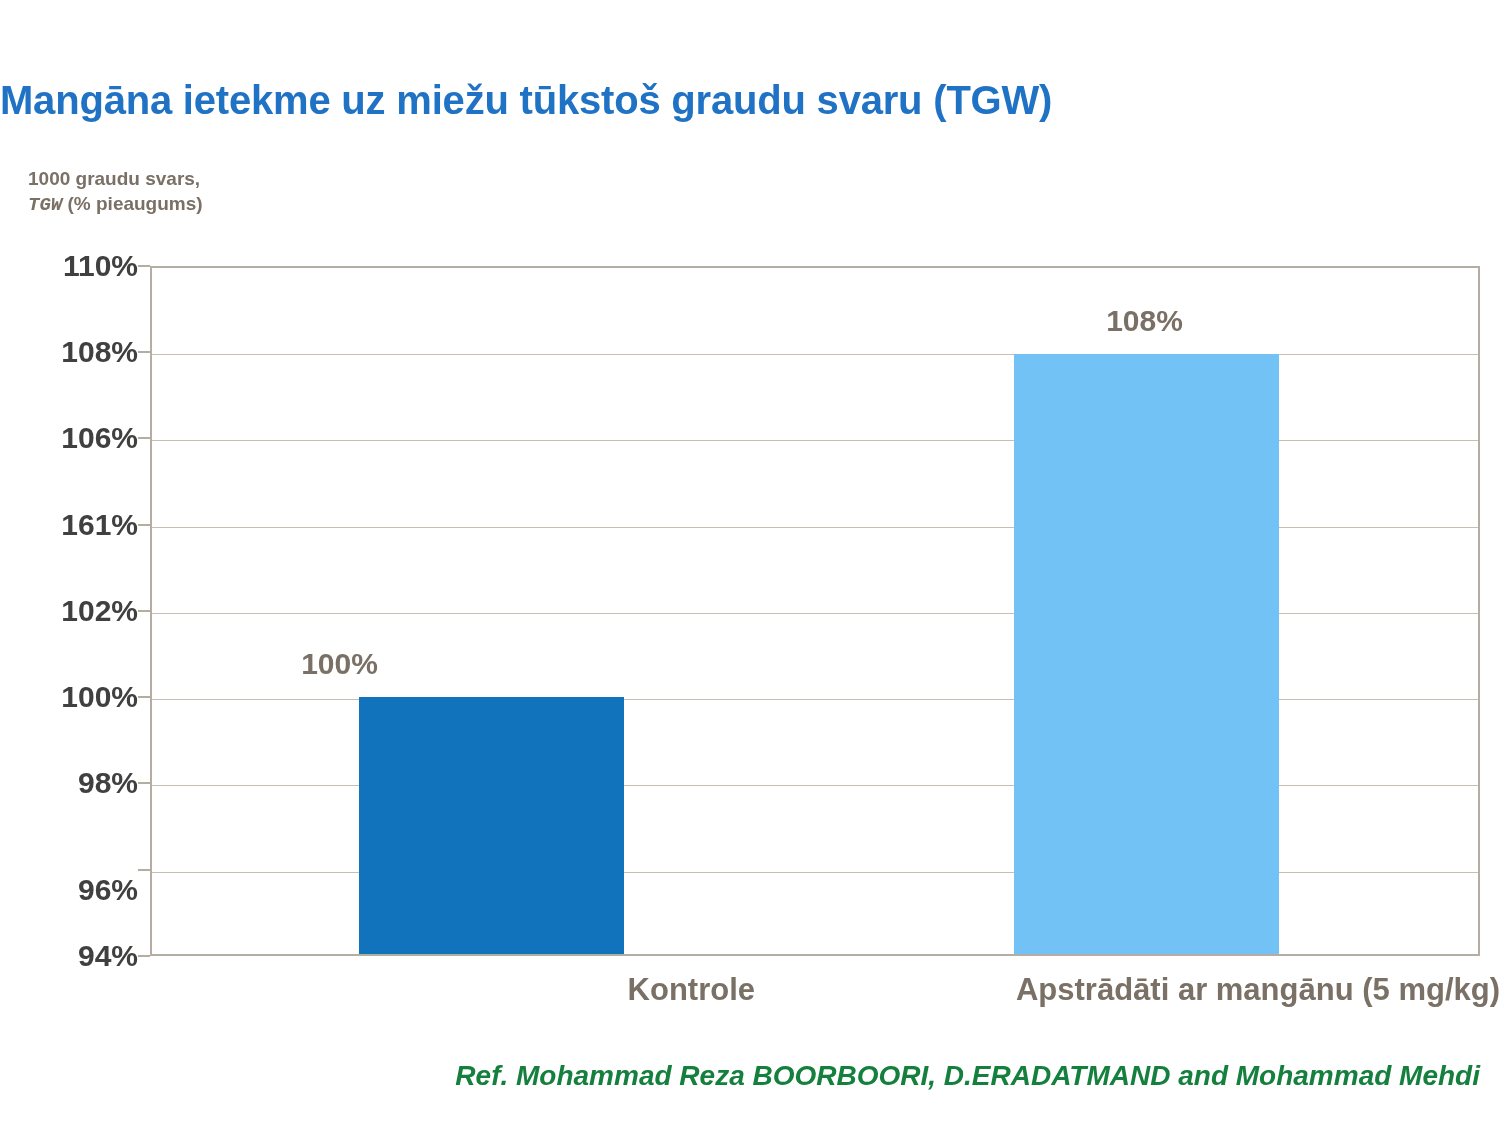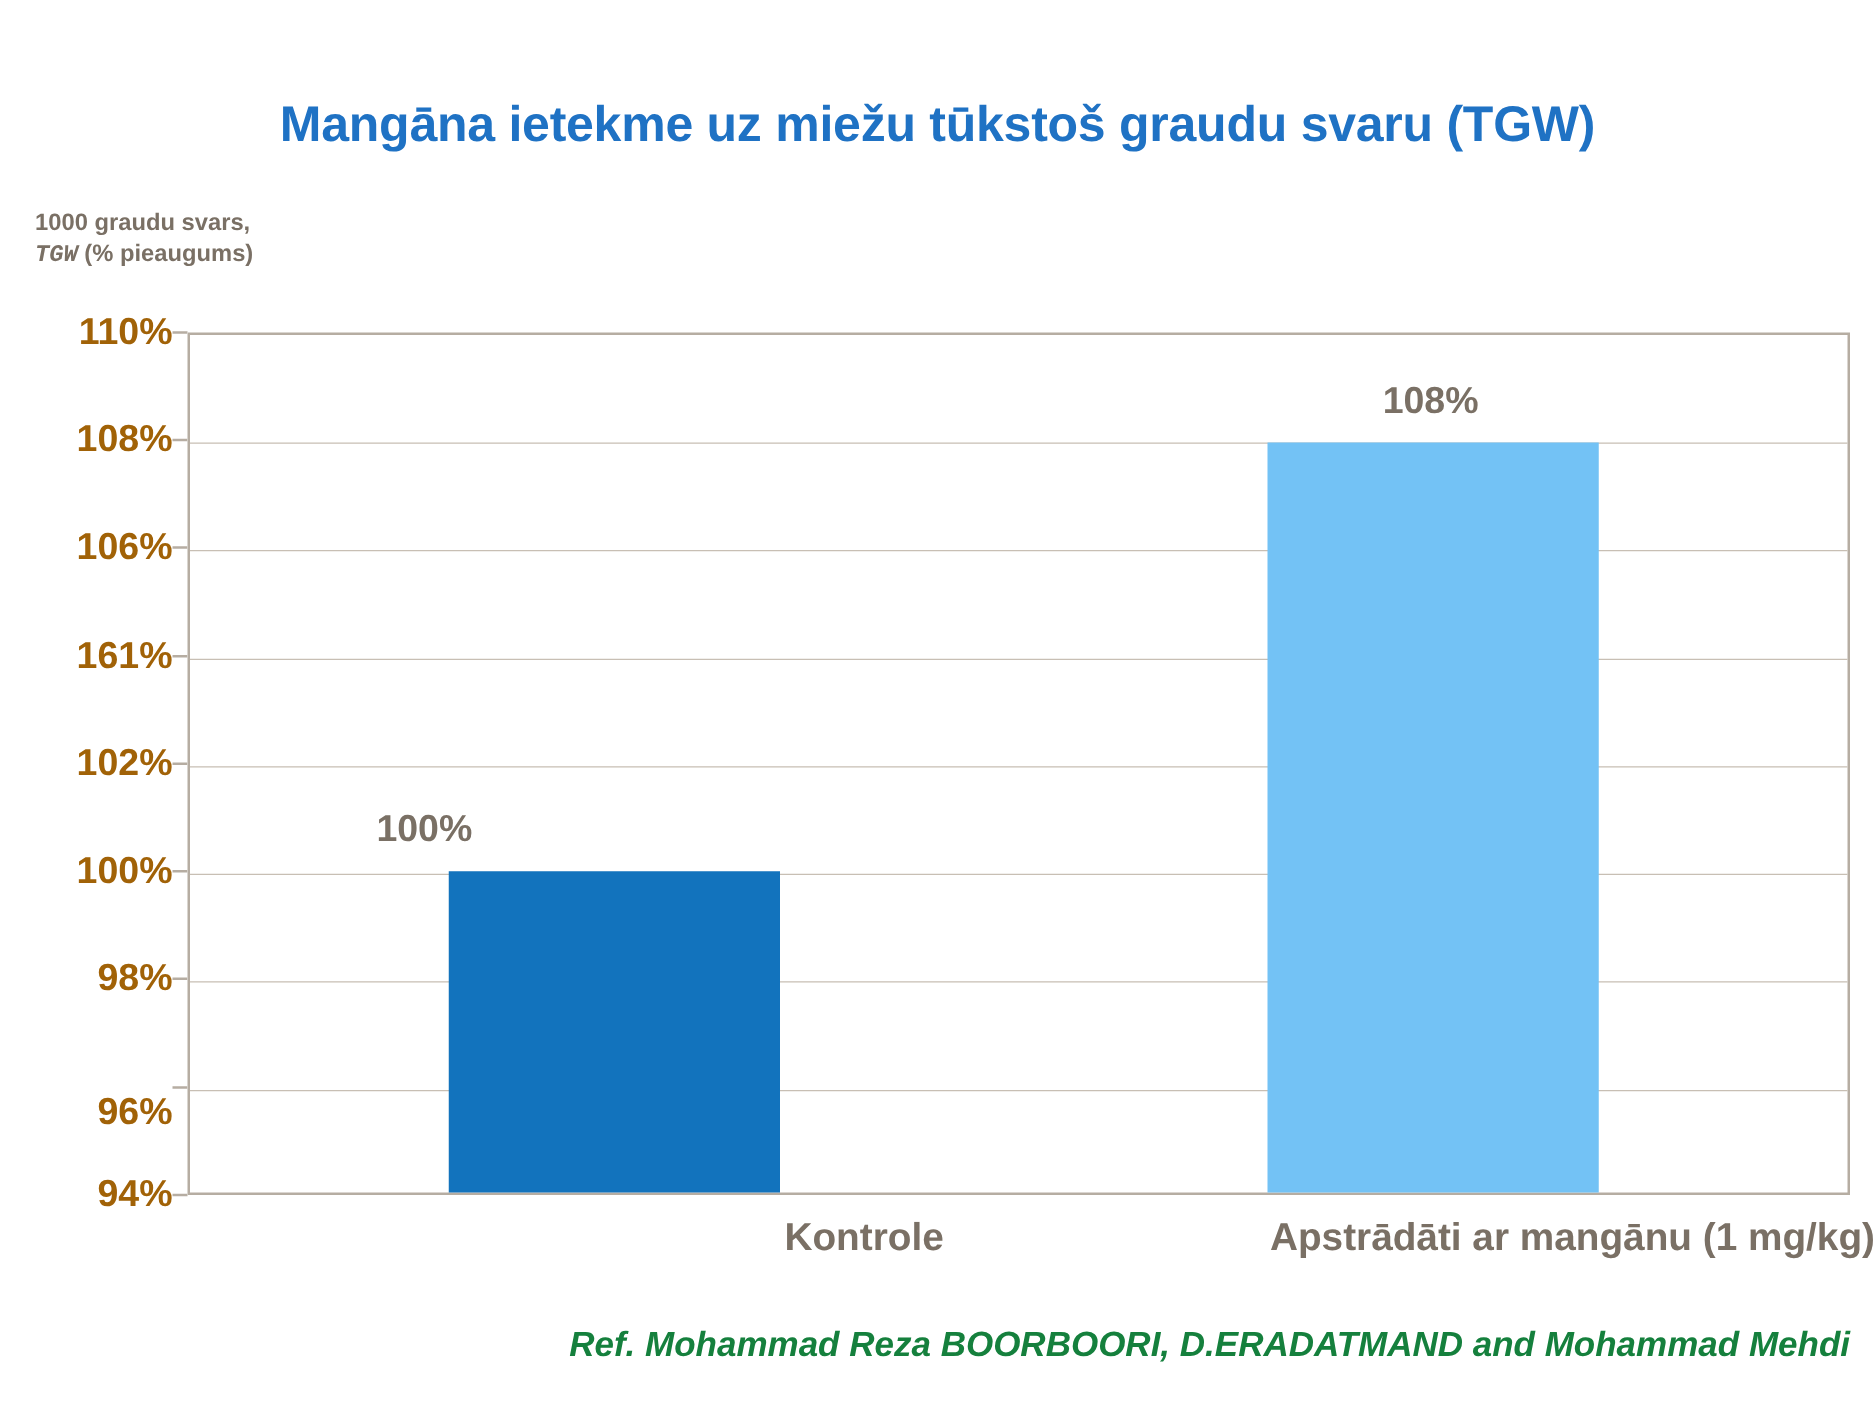--- a/index.html
+++ b/index.html
@@ -16,21 +16,20 @@
   .page {
     position: relative;
     width: 1500px;
     height: 1125px;
   }
   .chart-title {
     position: absolute;
     top: 78px;
     left: 0;
     width: 1500px;
-    text-align: center;
     font-size: 40px;
     font-weight: bold;
     color: #1f72c4;
     letter-spacing: -0.2px;
   }
   .y-axis-caption {
     position: absolute;
     top: 166px;
     left: 28px;
     font-size: 19px;
@@ -60,21 +59,21 @@
     height: 1px;
     background: #c8bfb4;
   }
   .ytick-label {
     position: absolute;
     right: 1362px;
     width: 130px;
     text-align: right;
     font-size: 30px;
     font-weight: bold;
-    color: #a16207;
+    color: #404040;
     transform: translateY(-50%);
   }
   .tickmark {
     position: absolute;
     left: 138px;
     width: 12px;
     height: 2px;
     background: #b6ada2;
   }
   .bar {
@@ -149,17 +148,17 @@
     <div class="gridline" style="top:604px;"></div>
 
     <div class="bar" id="bar-0" style="left: 207px; width: 265px; height: 257.25px; background: rgb(18, 115, 189);"></div>
     <div class="bar" id="bar-1" style="left: 862px; width: 265px; height: 600.25px; background: rgb(115, 194, 245);"></div>
   </div>
 
   <div class="bar-value" style="left: 207px; width: 265px; top: 646.75px;">100%</div>
   <div class="bar-value" style="left: 1012px; width: 265px; top: 303.75px;">108%</div>
 
   <div class="cat-label" style="left:225px; width:530px;">Kontrole</div>
-  <div class="cat-label" style="left:790px; width:710px;">Apstrādāti ar mangānu (1 mg/kg)</div>
+  <div class="cat-label" style="left:790px; width:710px;">Apstrādāti ar mangānu (5 mg/kg)</div>
 
   <div class="footnote">Ref. Mohammad Reza BOORBOORI, D.ERADATMAND and Mohammad Mehdi</div>
 
 </div>
 
 </body></html>

